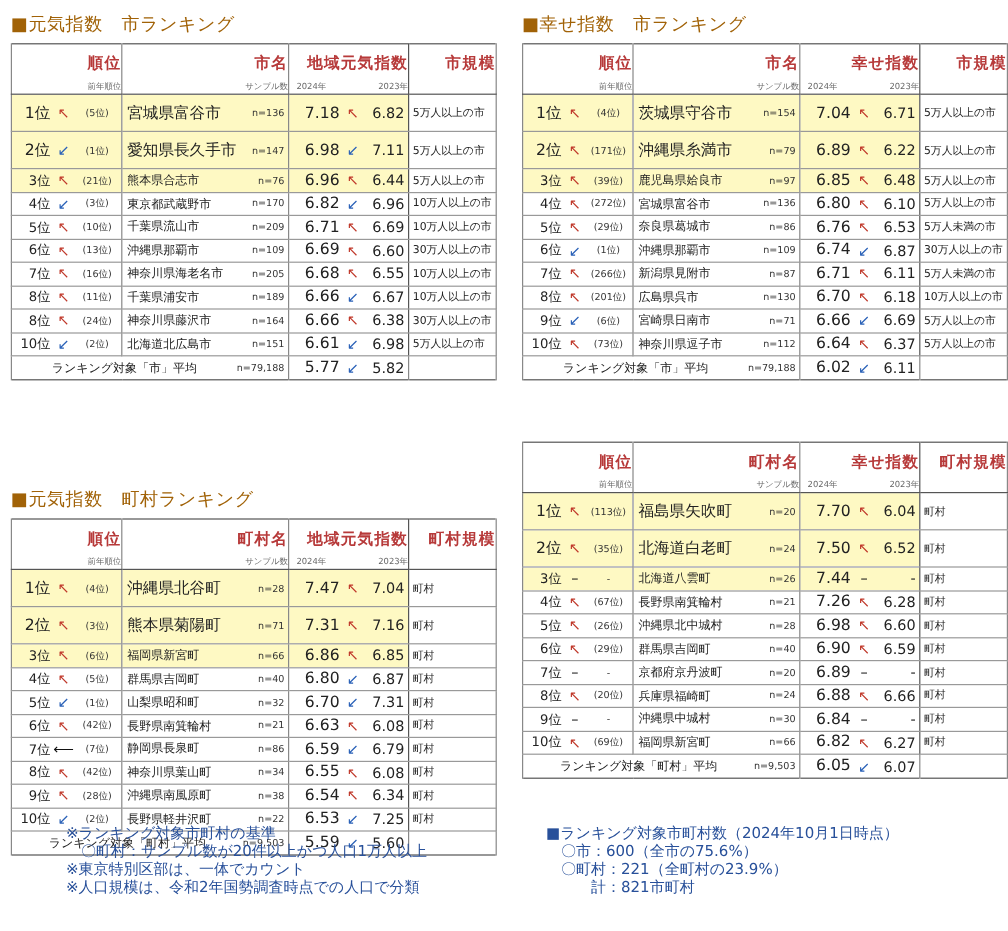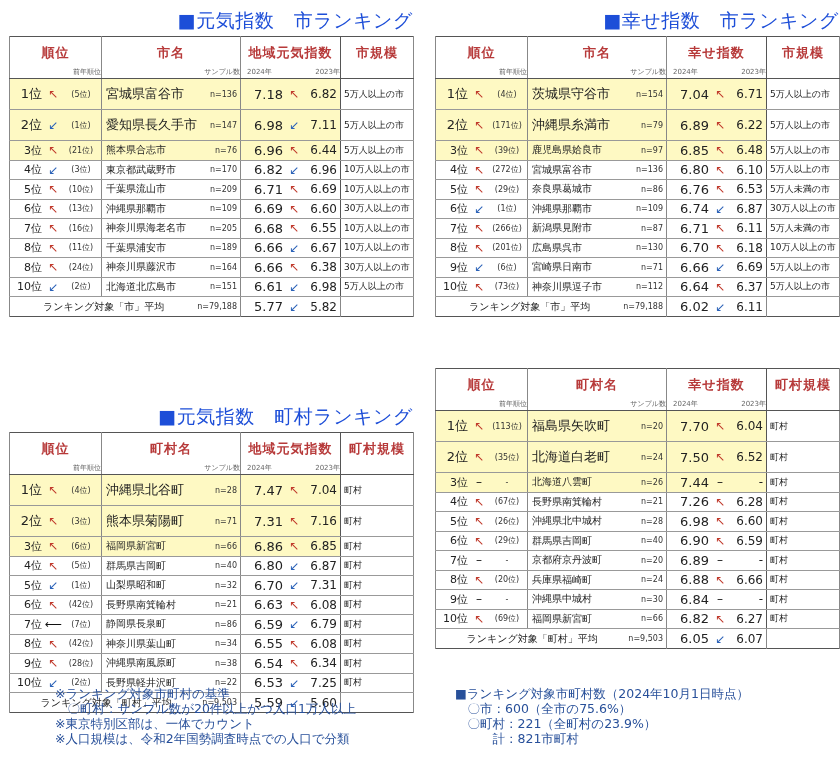--- a/index.html
+++ b/index.html
@@ -1,30 +1,30 @@
 <!DOCTYPE html>
 <html><head>
 <meta charset="utf-8">
 <style>
   * { box-sizing: border-box; margin: 0; padding: 0; }
   html, body { width: 840px; height: 776px; background: #ffffff; overflow: hidden; }
   body { position: relative; font-family: "DejaVu Sans", "Liberation Sans", sans-serif; color: #222; }
 
   .panel { position: absolute; width: 404px; }
-  .panel-title { font-size: 19px; line-height: 24px; height: 28px; color: #1d4ed8; white-space: nowrap; letter-spacing: 0.5px; text-align: right; }
+  .panel-title { font-size: 15px; line-height: 24px; height: 28px; color: #a16207; white-space: nowrap; letter-spacing: 0.5px; }
 
   table.rank { border-collapse: collapse; width: 404px; table-layout: fixed; border: 1.5px solid #555; }
   table.rank td { border-left: 1px solid #888; border-right: 1px solid #888; padding: 0; white-space: nowrap; overflow: hidden; }
   col.c-rank { width: 92px; }
   col.c-name { width: 139px; }
   col.c-idx { width: 100px; }
   col.c-size { width: 73px; }
 
   .hdr td { height: 42px; vertical-align: top; position: relative; border-bottom: 1.5px solid #555; }
-  .hdr .h-label { display: block; text-align: center; color: #b73a3a; font-weight: bold; font-size: 13px; padding-top: 7px; letter-spacing: 1px; }
+  .hdr .h-label { display: block; text-align: right; color: #b73a3a; font-weight: bold; font-size: 13px; padding-top: 7px; letter-spacing: 1px; }
   .hdr .h-sub { position: absolute; bottom: 1px; font-size: 7px; color: #666; }
   .hdr .h-sub.right { right: 0; }
   .hdr .h-sub.left { left: 6px; }
   .hdr td.idx-hdr { border-right: 1.5px solid #555; }
 
   tr.row td { border-bottom: 1px solid #999; height: 19.5px; font-size: 9px; }
   tr.row.big td { height: 31px; }
   tr.row.hl td.hlc { background: #fef9c3; }
   tr.row td.idx-cell { border-right: 1.5px solid #555; }
 

